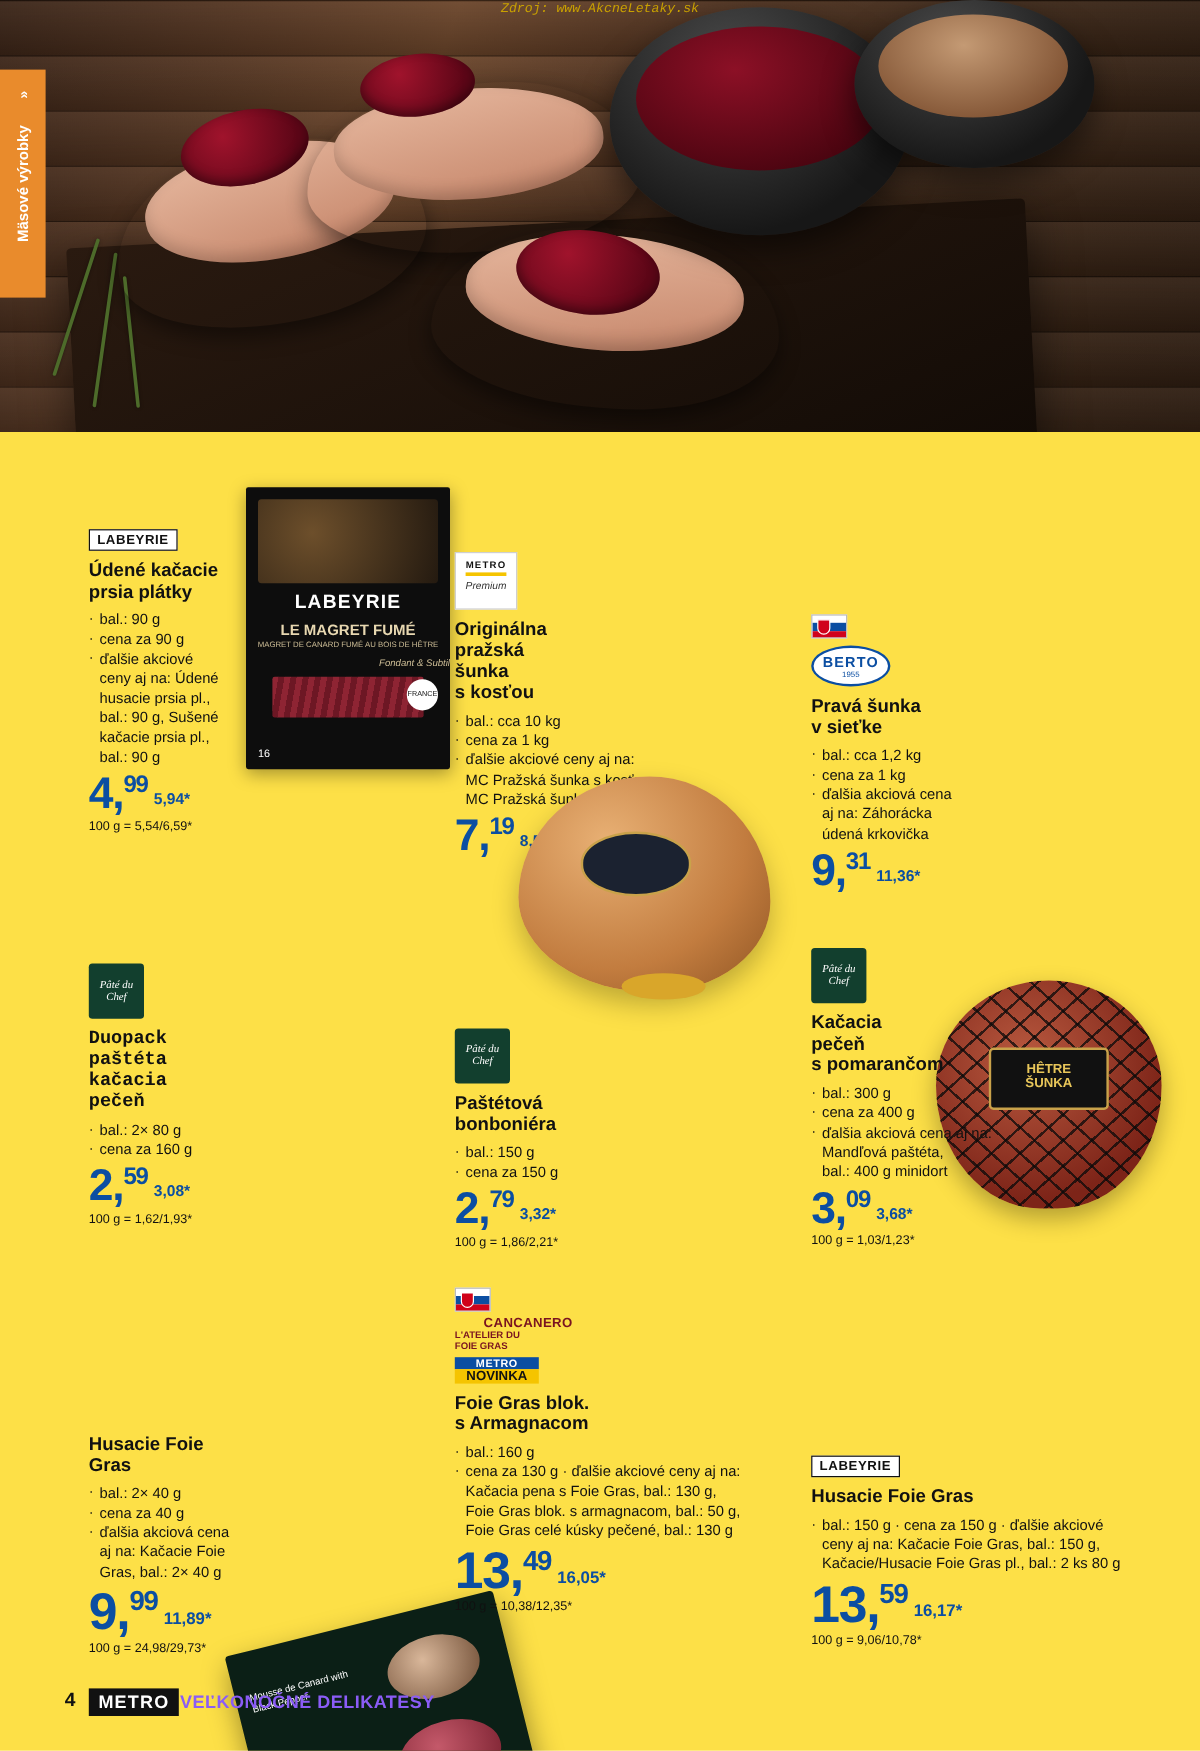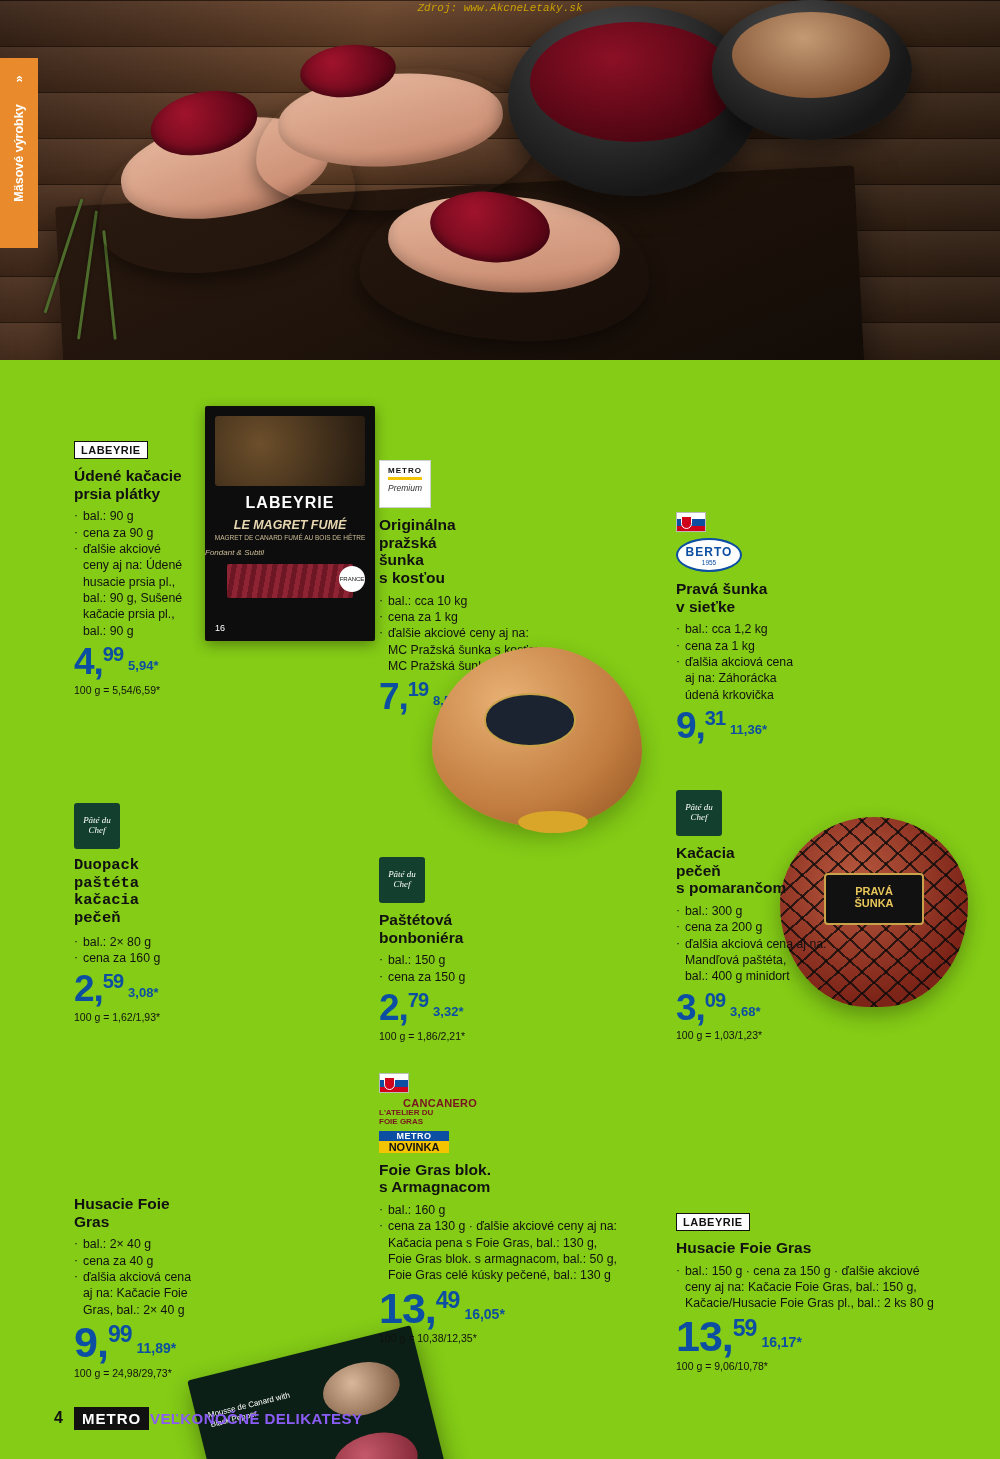--- a/index.html
+++ b/index.html
@@ -84,21 +84,21 @@
   .cat-tab .txt{
     position:absolute; left:50%; top:50%;
     transform:translate(-50%,-50%) rotate(-90deg);
     white-space:nowrap; color:#fff; font-size:12.5px; font-weight:bold;
   }
   .cat-tab .chev{
     position:absolute; left:50%; top:14px; transform:translateX(-50%) rotate(-90deg);
     color:#fff; font-size:12px; font-weight:bold;
   }
   
-  .sheet{ position:absolute; left:0; top:360px; width:1000px; height:1099px; background:#84cc16;}
+  .sheet{ position:absolute; left:0; top:360px; width:1000px; height:1099px; background:#fde047;}
   .prod{ position:absolute; }
   .ptitle{ font-size:15.5px; font-weight:bold; line-height:1.14; color:#111; }
   .plist{ margin:6px 0 0 0; padding:0; list-style:none; font-size:12.3px; line-height:1.33; color:#111;}
   .plist li{ position:relative; padding-left:9px; }
   .plist li:before{ content:"·"; position:absolute; left:0; top:-1px; }
   .plist li.nb{ padding-left:9px; }
   .plist li.nb:before{ content:""; }
   .price{ margin-top:7px; display:flex; align-items:flex-start; }
   .price .main{ font-size:37px; font-weight:bold; color:#0b4ea2; line-height:.82; letter-spacing:-1px;}
   .price .main .cents{ font-size:20px; vertical-align:super; }
@@ -145,23 +145,23 @@
   
   .photo{ position:absolute; }
   .pk-magret{
     width:170px; height:235px; background:#0d0d0d; border-radius:2px;
     box-shadow:0 4px 14px rgba(0,0,0,.35); overflow:hidden; position:relative;
   }
   .pk-magret .top{ position:absolute; left:10px; top:10px; right:10px; height:70px;
     background:radial-gradient(circle at 30% 40%,#6d4f2b,#241a10);border-radius:3px;}
   .pk-magret .brand{ position:absolute; left:0; right:0; top:88px; text-align:center; color:#fff;
     font-size:16px; font-weight:bold; letter-spacing:1px;}
-  .pk-magret .t1{ position:absolute; left:0; right:0; top:112px; text-align:center; color:#e7d7b0; font-size:12.5px; font-weight:bold;font-style:italic;}
+  .pk-magret .t1{ position:absolute; left:0; right:0; top:112px; text-align:center; color:#e7d7b0; font-size:12.5px; font-weight:bold;}
   .pk-magret .t2{ position:absolute; left:0; right:0; top:128px; text-align:center; color:#cdbd96; font-size:6.5px;}
-  .pk-magret .t3{ position:absolute; left:0; right:0; top:142px; text-align:left; color:#cdbd96; font-size:8px; font-style:italic;}
+  .pk-magret .t3{ position:absolute; left:0; right:0; top:142px; text-align:right; color:#cdbd96; font-size:8px; font-style:italic;}
   .pk-magret .meat{ position:absolute; left:22px; top:158px; width:126px; height:34px;
     background:repeating-linear-gradient(100deg,#8e2433 0 5px,#6d1724 5px 10px); border-radius:2px;}
   .pk-magret .qty{ position:absolute; left:10px; bottom:8px; color:#fff; font-size:9px;}
   .pk-magret .fr{ position:absolute; right:10px; top:160px; width:26px; height:26px; border-radius:50%;
     background:#fff; color:#111; font-size:6px; text-align:center; line-height:26px;}
   .ham{
     width:210px; height:180px;
     background:radial-gradient(ellipse at 35% 30%,#e8b074,#c27c3f 60%,#8e5422 100%);
     border-radius:52% 48% 46% 54%/56% 58% 42% 44%;
     box-shadow:0 10px 22px rgba(0,0,0,.25);
@@ -320,21 +320,21 @@
       <li class="nb">aj na: Záhorácka</li>
       <li class="nb">údená krkovička</li>
     </ul>
     <div class="price">
       <div class="main"><span>9,</span><span class="cents">31</span></div>
       <div class="sec">11,36*</div>
     </div>
   </div>
   <div class="photo netham" style="left:780px; top:42px;">
     <div class="net"></div>
-    <div class="lbl"><span>PRAVÁ</span><br><span>ŠUNKA</span></div>
+    <div class="lbl"><span>HÊTRE</span><br><span>ŠUNKA</span></div>
   </div>
 
   <div class="prod" style="left:74px; top:443px; width:120px;">
     <div class="badge bdg-patechef">Pâté du Chef</div>
     <div class="ptitle" style="margin-top:8px; white-space:pre-line;font-family:Liberation Mono, monospace;">Duopack
 paštéta
 kačacia
 pečeň</div>
     <ul class="plist">
       <li>bal.: 2× 80 g</li>
@@ -368,21 +368,21 @@
     <div class="unitline">100 g = 1,86/2,21*</div>
   </div>
 
   <div class="prod" style="left:676px; top:430px; width:180px;">
     <div class="badge bdg-patechef">Pâté du Chef</div>
     <div class="ptitle" style="margin-top:8px; white-space:pre-line;">Kačacia
 pečeň
 s pomarančom</div>
     <ul class="plist">
       <li>bal.: 300 g</li>
-      <li>cena za 200 g</li>
+      <li>cena za 400 g</li>
       <li>ďalšia akciová cena aj na:</li>
       <li class="nb">Mandľová paštéta,</li>
       <li class="nb">bal.: 400 g minidort</li>
     </ul>
     <div class="price">
       <div class="main"><span>3,</span><span class="cents">09</span></div>
       <div class="sec">3,68*</div>
     </div>
     <div class="unitline">100 g = 1,03/1,23*</div>
   </div>

